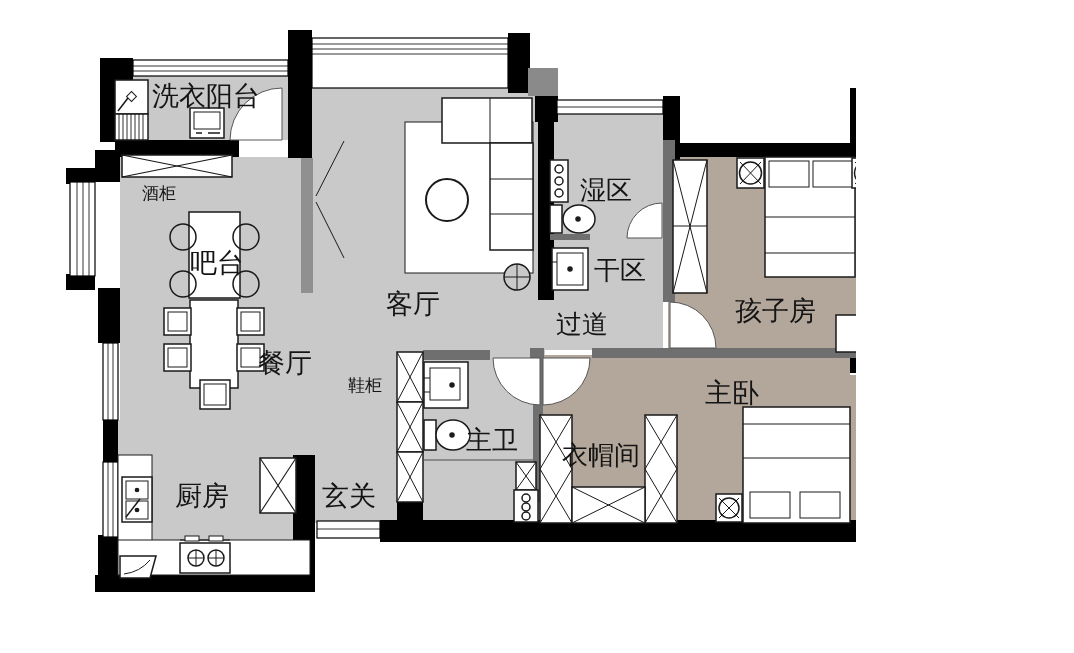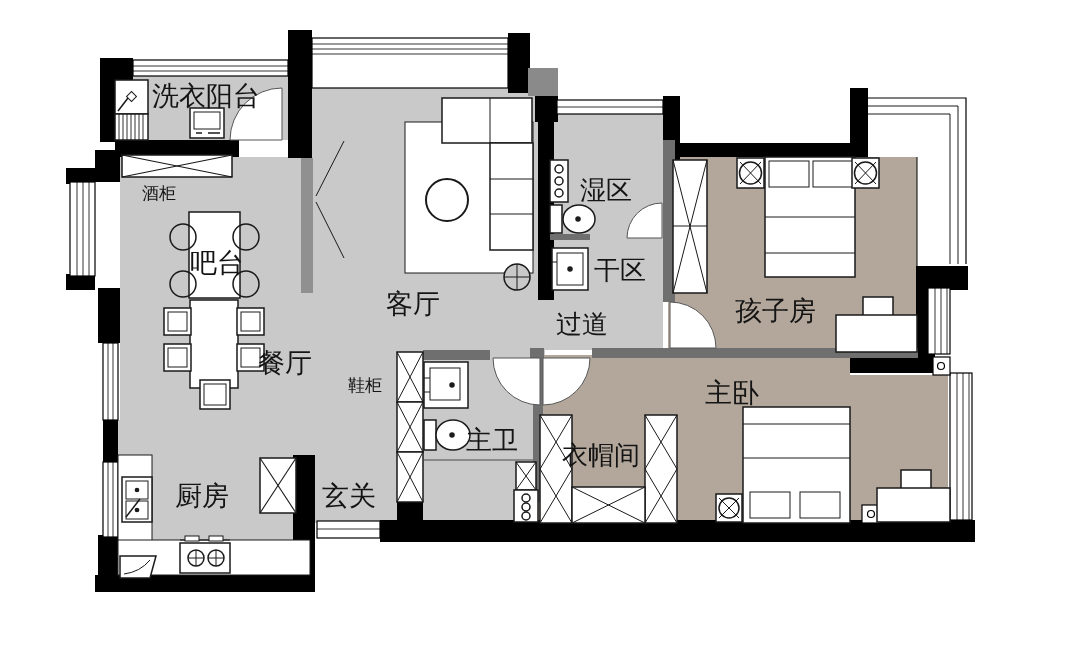--- a/index.html
+++ b/index.html
@@ -1,16 +1,16 @@
 <!DOCTYPE html>
 <html><head>
 <meta charset="utf-8">
 <style>
   html,body{margin:0;padding:0;background:#ffffff;}
-  #stage{position:relative;width:1074px;height:653px;background:#ffffff;overflow:hidden;
+  #stage{position:relative;width:856px;height:653px;background:#ffffff;overflow:hidden;
          font-family:"Liberation Sans", sans-serif;}
   svg{position:absolute;left:0;top:0;}
   text{fill:#141414;font-family:"Liberation Sans", sans-serif;}
   .lbl{font-size:27px;}
   .lbl-mid{font-size:26px;}
   .lbl-sm{font-size:17px;}
 </style>
 </head>
 <body>
 

